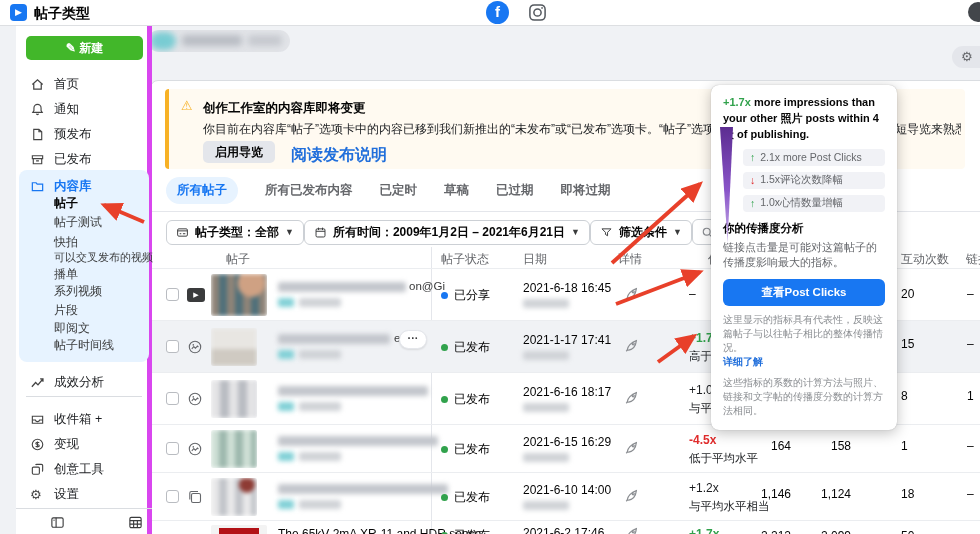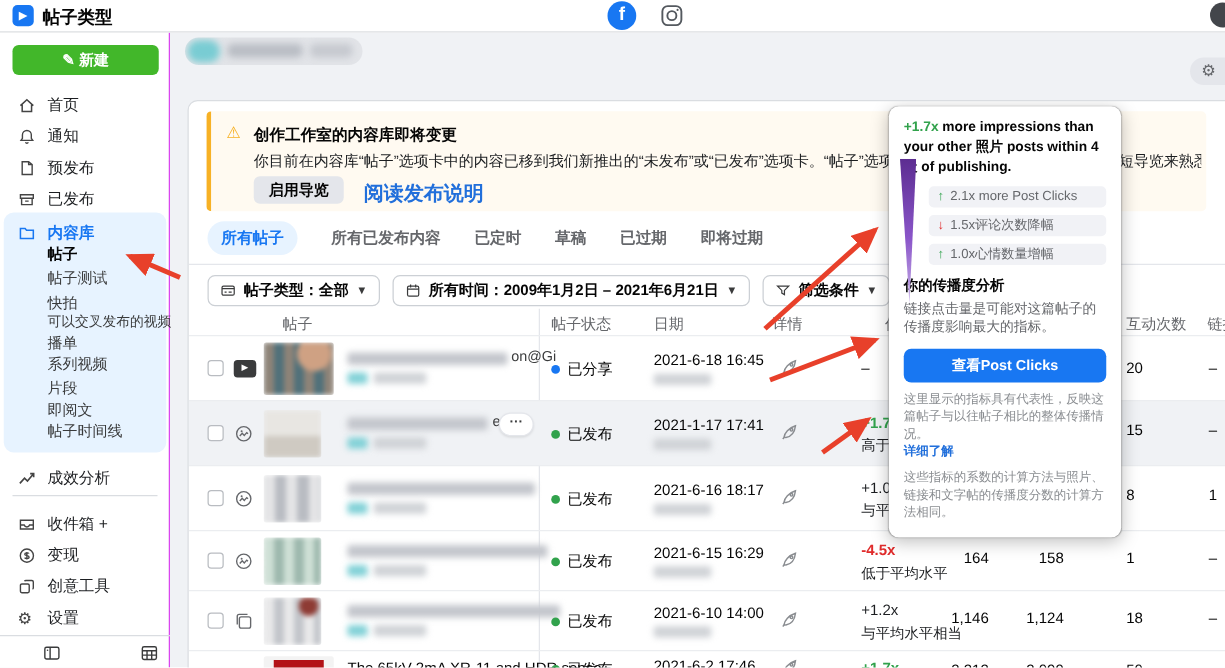--- a/index.html
+++ b/index.html
@@ -13,22 +13,22 @@
   .logo { position:absolute; left:10px; top:4px; width:17px; height:17px; background:#1877f2;
     border-radius:4px; color:#fff; font-size:9px; line-height:17px; text-align:center; }
   .app-title { position:absolute; left:34px; top:5px; font-size:14px; font-weight:bold; }
   .fb-circle { position:absolute; left:486px; top:1px; width:23px; height:23px; border-radius:50%;
     background:#1877f2; color:#fff; font-weight:bold; font-size:15px; text-align:center; line-height:22px; }
   .ig-box { position:absolute; left:528px; top:3px; width:19px; height:19px; color:#54595f; }
   .avatar-partial { position:absolute; left:968px; top:2px; width:20px; height:20px; border-radius:50%;
     background:#43464b; }
 
   
-  .sidebar { position:absolute; left:0; top:26px; width:136px; height:508px; background:#fff;
-    border-right:1px solid #d946ef; z-index:20; }
+  .sidebar { position:absolute; left:16px; top:26px; width:136px; height:508px; background:#fff;
+    border-right:5px solid #d946ef; z-index:20; }
   .new-btn { position:absolute; left:10px; top:10px; width:117px; height:24px; background:#42b72a;
     border:none; border-radius:5px; color:#fff; font-weight:bold; font-size:12px; cursor:pointer; }
   .nav-item { position:absolute; left:0; width:136px; height:24px; display:flex; align-items:center;
     gap:9px; padding-left:14px; font-size:12.5px; color:#1c1e21; cursor:pointer; }
   .nav-item svg, .nav-item .gl { width:15px; height:15px; color:#444; flex:0 0 15px; font-size:13px; line-height:15px; }
   .lib-block { position:absolute; left:3px; top:144px; width:130px; height:192px; background:#e7f3ff; border-radius:8px; }
   .nav-active { color:#1877f2; font-weight:bold; }
   .nav-active svg { color:#1877f2; }
   .sub-item { position:absolute; left:38px; height:17px; font-size:12px; color:#3a3b3c; cursor:pointer; white-space:nowrap; }
   .sub-active { color:#050505; font-weight:bold; }
@@ -60,21 +60,21 @@
     border:none; border-radius:5px; font-size:12px; font-weight:bold; cursor:pointer; color:#050505; }
   .alert .a-link { position:absolute; left:122px; top:56px; font-size:16px; font-weight:bold; color:#216fdb; cursor:pointer; }
 
   
   .tabs { position:absolute; left:15px; top:96px; height:26px; display:flex; align-items:center; gap:27px; }
   .tab { font-size:12.5px; font-weight:bold; color:#65676b; cursor:pointer; white-space:nowrap; }
   .tab.active { color:#1877f2; background:#e7f3ff; border-radius:14px; padding:5px 11px; }
   .tabs-div { position:absolute; left:0; top:130px; width:100%; border-top:1px solid #e4e6eb; }
 
   
-  .filters { position:absolute; left:15px; top:138px; height:26px; display:flex; gap:10px; align-items:center; }
+  .filters { position:absolute; left:15px; top:138px; height:26px; display:flex; align-items:center; }
   .fpill { display:flex; align-items:center; gap:6px; height:25px; padding:0 9px; border:1px solid #ccd0d5;
     border-radius:6px; font-size:12px; font-weight:bold; background:#fff; cursor:pointer; white-space:nowrap; }
   .fpill svg { width:13px; height:13px; color:#3a3b3c; }
   .caret { font-size:9px; color:#3a3b3c; }
   .search { display:flex; align-items:center; gap:6px; width:158px; height:26px; border:1px solid #ccd0d5;
     border-radius:6px; padding:0 8px; background:#fff; }
   .search svg { width:13px; height:13px; color:#8a8d91; }
   .search input { border:none; outline:none; width:110px; font-size:12px; color:#050505; background:transparent; }
   .search input::placeholder { color:#8a8d91; }
 

